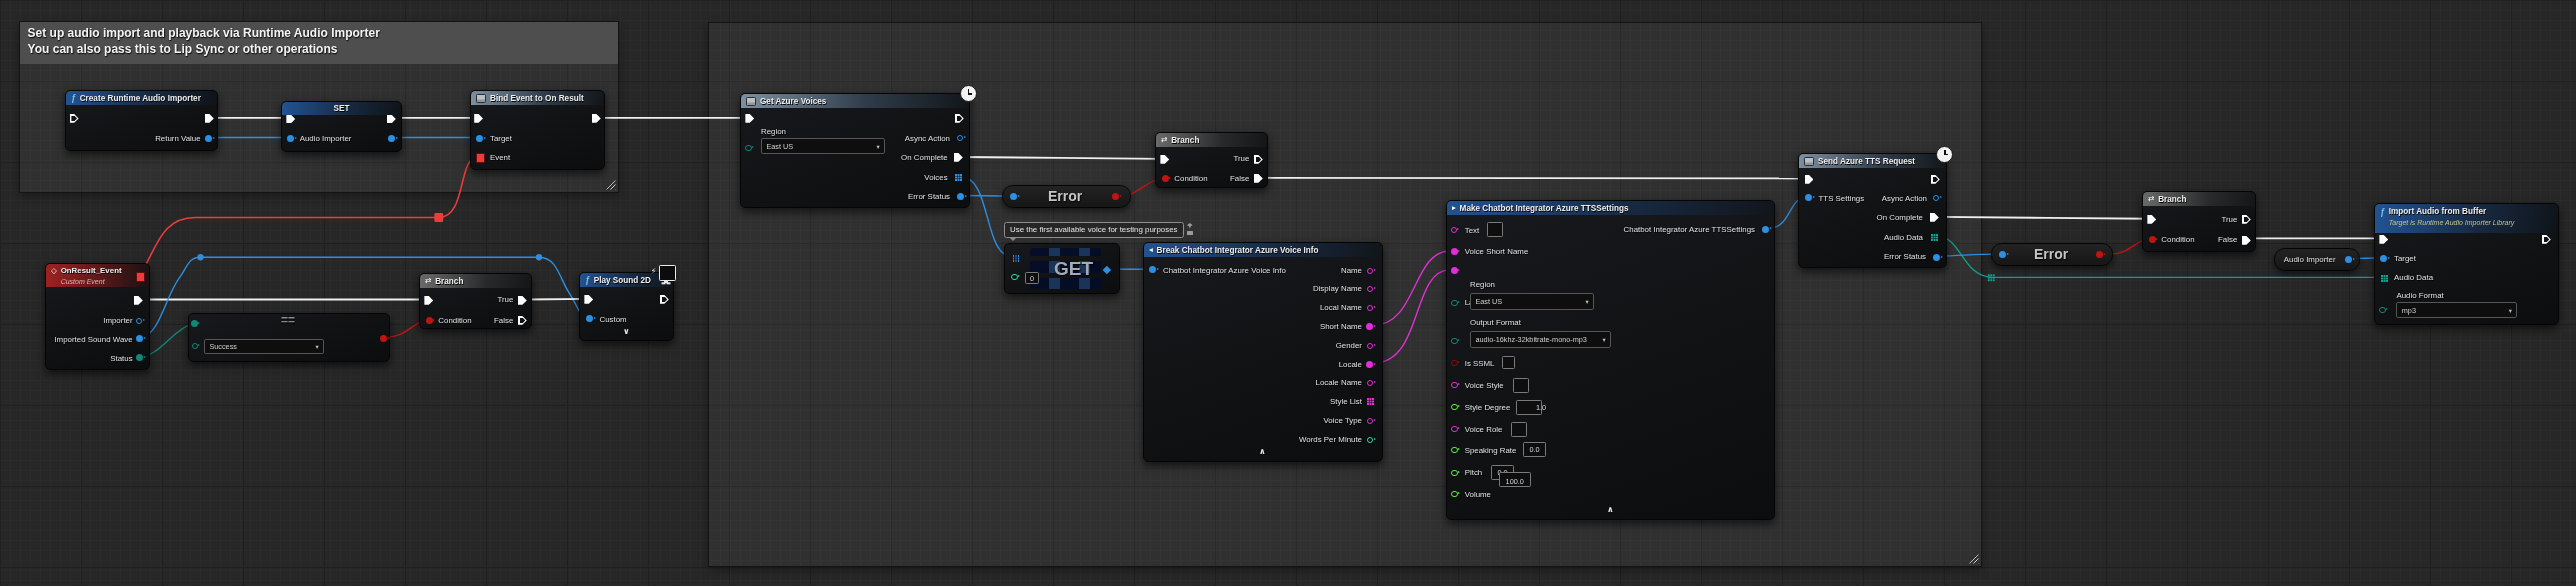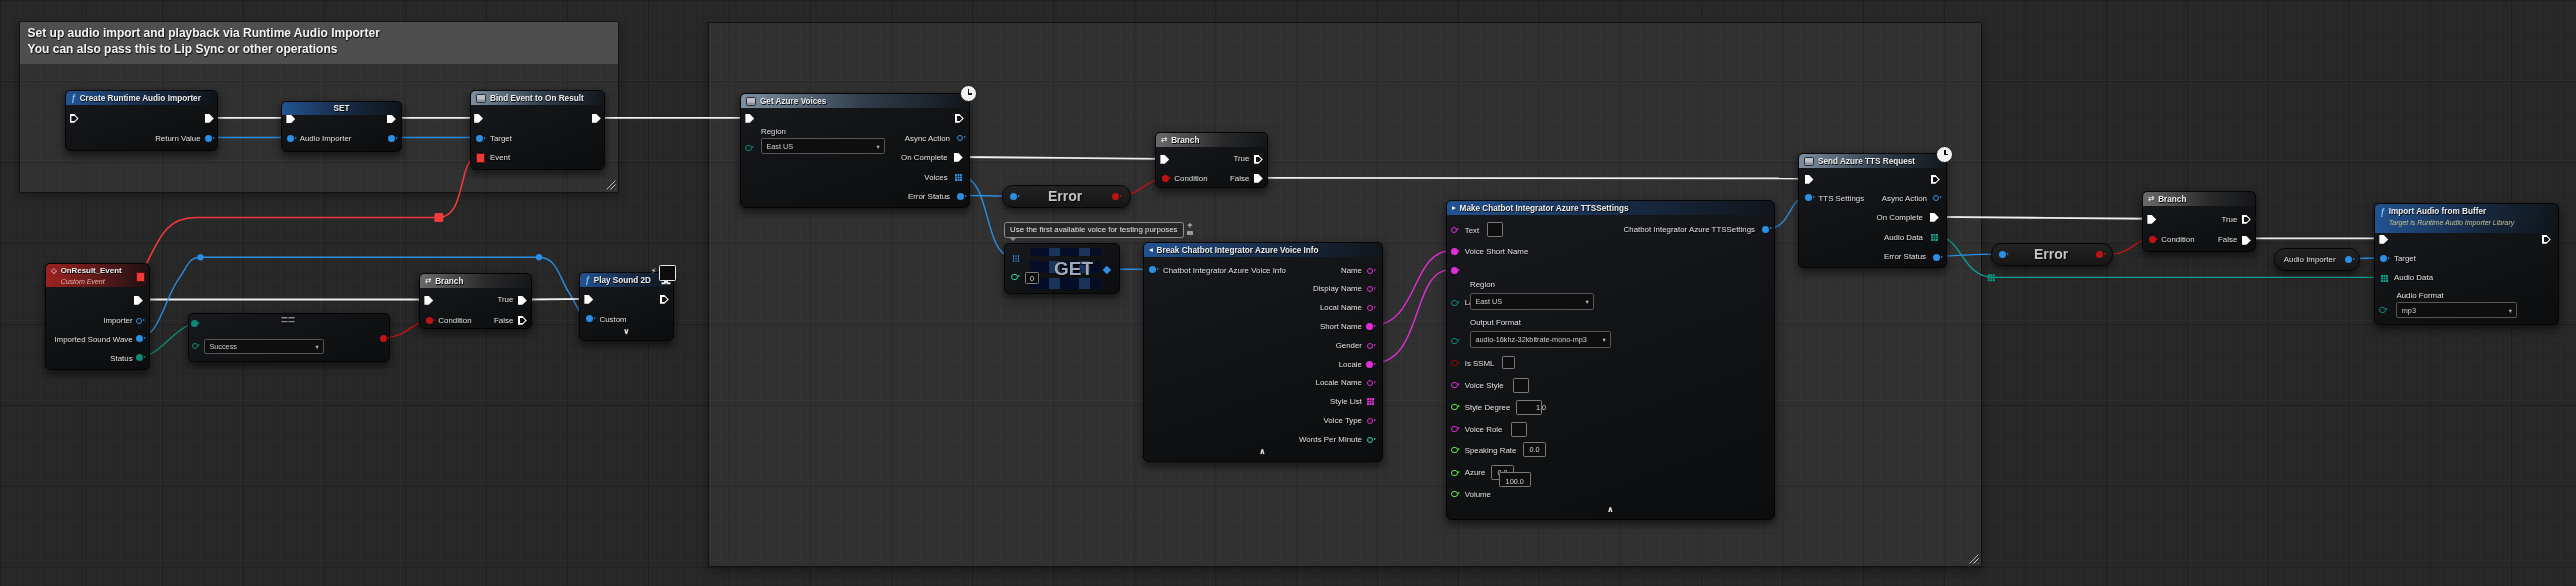--- a/index.html
+++ b/index.html
@@ -355,21 +355,21 @@
     </div>
     <div class="p h c-str" style="left:4.4px;top:225px;"></div>
     <span class="lb" style="left:17.7px;top:224px;">Voice Role</span>
     <div class="tb" style="left:64px;top:221px;width:15.8px;height:15px;"></div>
     <div class="p h c-float" style="left:4.4px;top:246px;"></div>
     <span class="lb" style="left:17.7px;top:245px;">Speaking Rate</span>
     <div class="tb" style="left:76px;top:241px;width:23px;height:15px;">
       <span>0.0</span>
     </div>
     <div class="p h c-float" style="left:4.4px;top:269px;"></div>
-    <span class="lb" style="left:17.7px;top:267px;">Azure</span>
+    <span class="lb" style="left:17.7px;top:267px;">Pitch</span>
     <div class="tb" style="left:44px;top:264px;width:23px;height:15px;">
       <span>0.0</span>
     </div>
     <div class="p h c-float" style="left:4.4px;top:290px;"></div>
     <span class="lb" style="left:17.7px;top:289px;">Volume</span>
     <div class="tb" style="left:52px;top:271px;width:31.5px;height:15px;align-items:flex-end;">
       <span>100.0</span>
     </div>
     <div class="collapse" style="left:160px;top:303px;">∧</div>
   </div>

